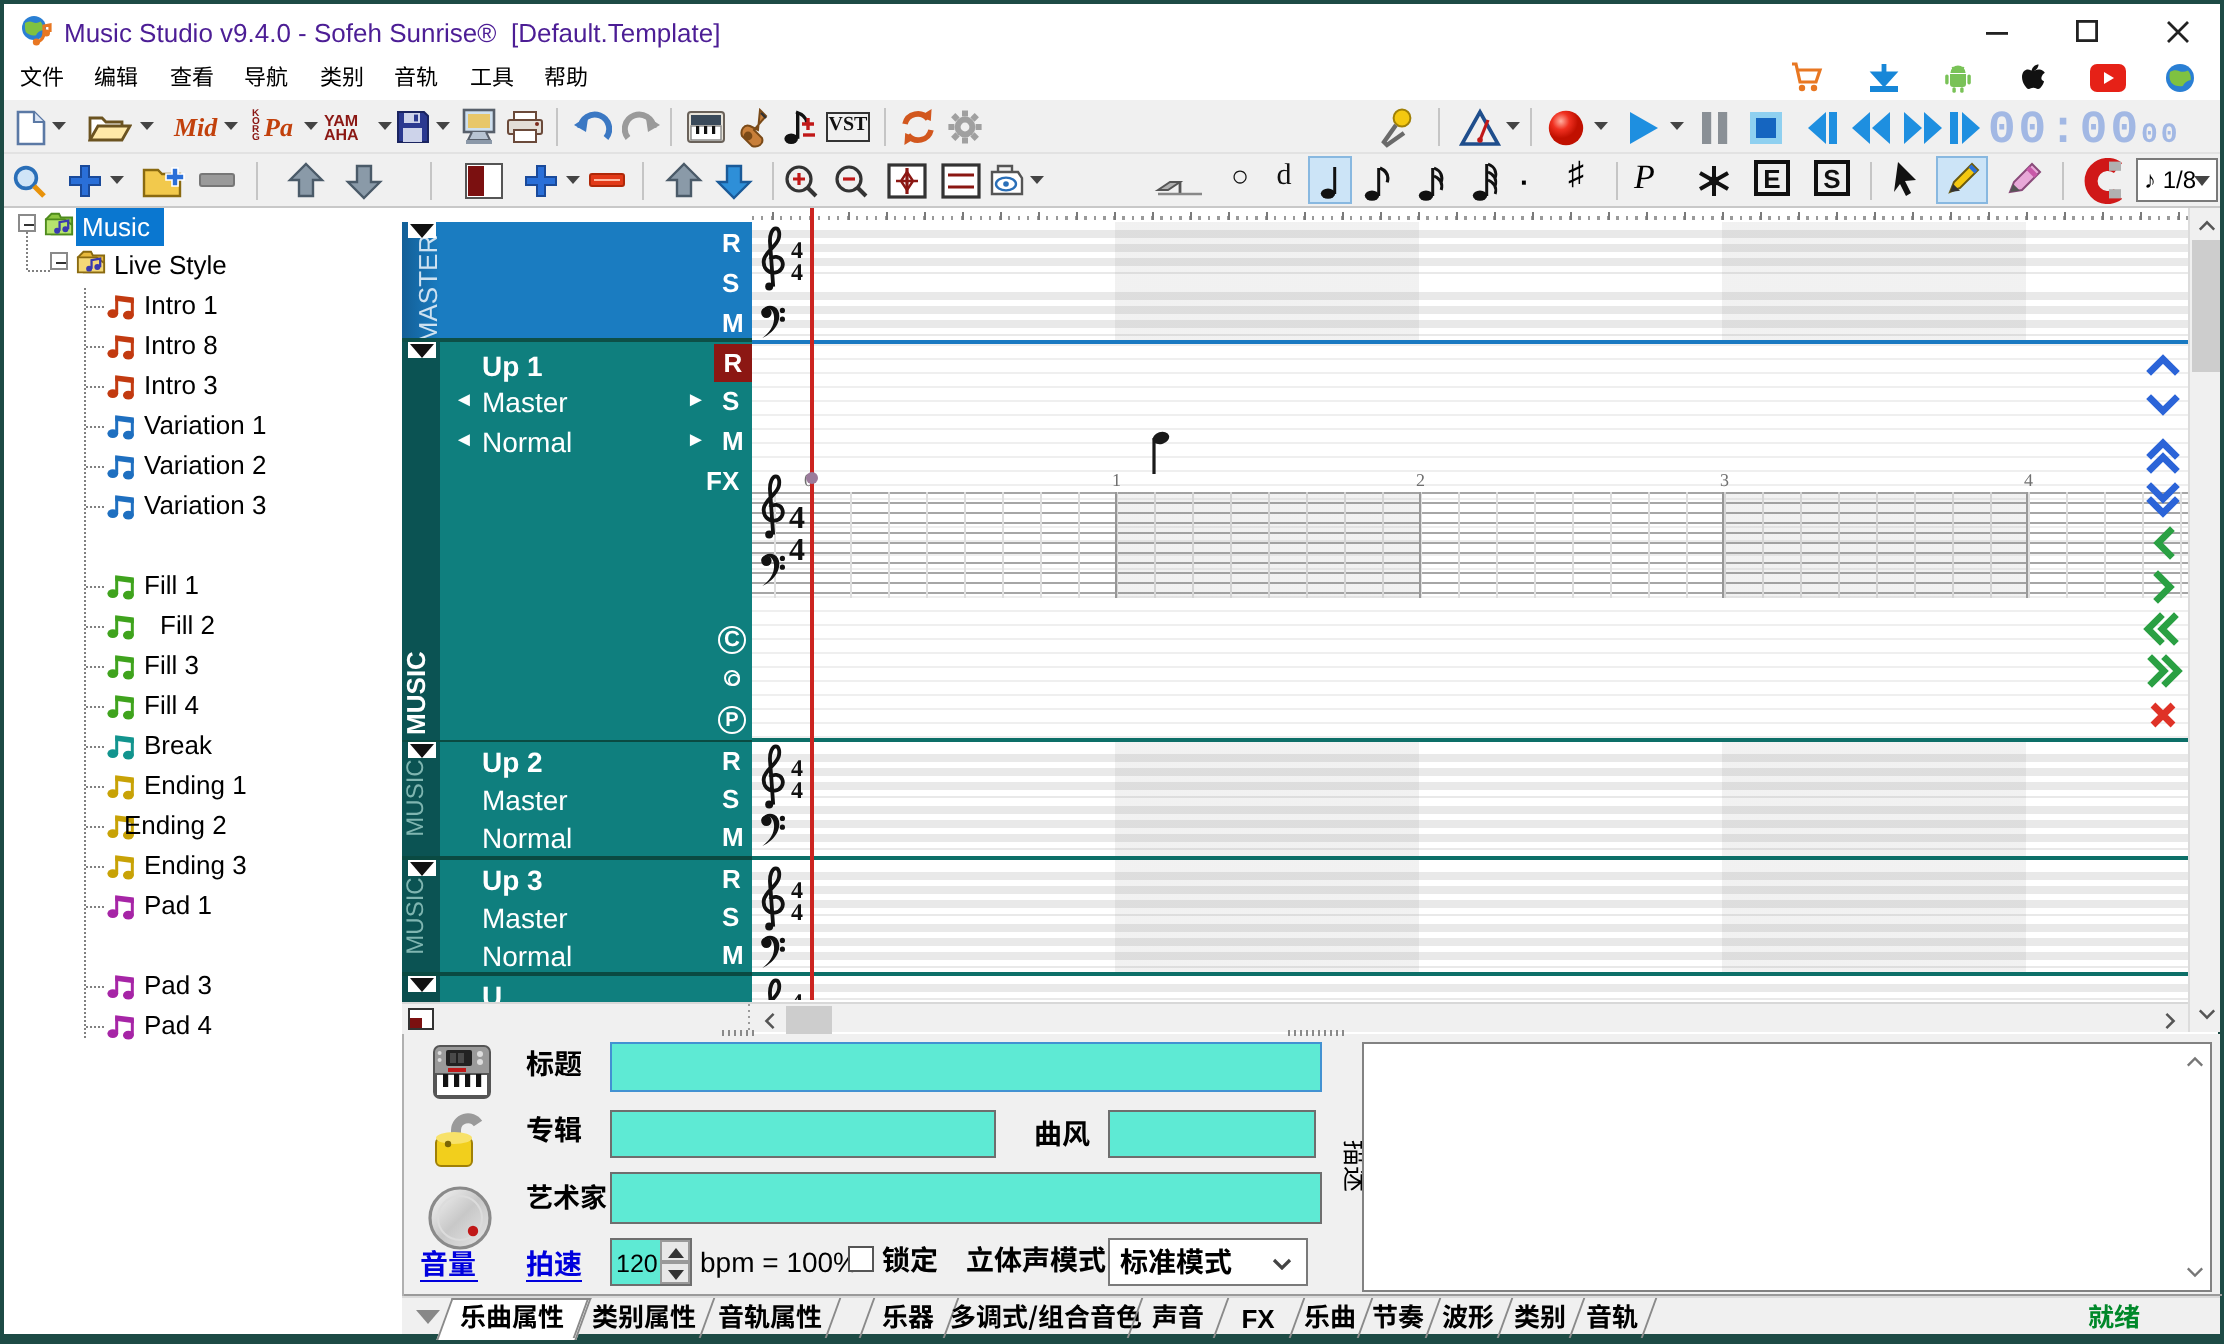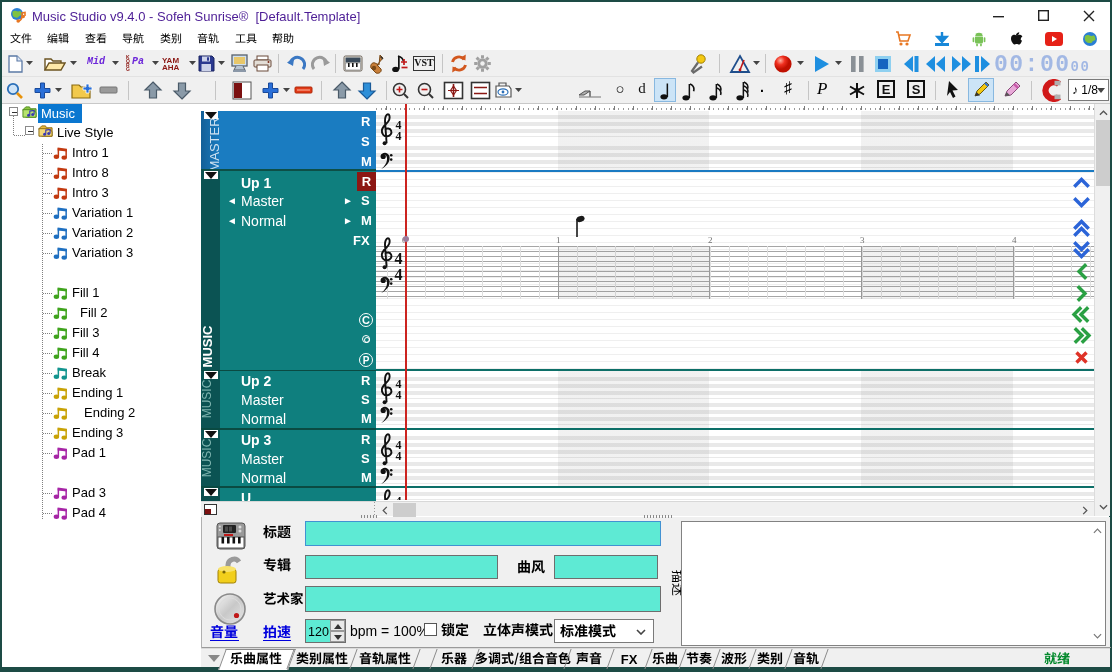--- a/index.html
+++ b/index.html
@@ -11,21 +11,21 @@
 #titlebar { position:absolute; left:2px; top:2px; width:1108px; height:26px; background:#fff; }
 #titletext { position:absolute; left:30px; top:7px; font-size:13px; color:#4c1d95; }
 
 #menubar { position:absolute; left:2px; top:28px; width:1108px; height:22px; background:#fff; font-size:13px; }
 #menubar span.m { position:absolute; top:5px; color:#000; }
 
 #tb1 { position:absolute; left:2px; top:50px; width:1108px; height:27px; background:#f0f0f0; border-bottom:1px solid #e2e2e2; }
 #tb2 { position:absolute; left:2px; top:77px; width:1108px; height:27px; background:#f0f0f0; border-bottom:1px solid #c8c8c8; }
 .sep1 { position:absolute; top:4px; width:1px; height:19px; background:#c5c5c5; }
 .dd { position:absolute; top:11px; width:7px; height:5px; fill:#444; }
-.mid { font-family:Liberation Mono, monospace; font-style:italic; font-weight:bold; color:#6d28d9; font-size:10px; }
+.mid { font-family:Liberation Serif, serif; font-style:italic; font-weight:bold; color:#c2410c; font-size:13px; }
 .clock { font-family:"Liberation Mono",monospace; font-weight:bold; font-size:23px; color:#a2b8e4; letter-spacing:1.5px; }
 .ndur { position:absolute; top:3px; width:20px; height:20px; font-size:15px; text-align:center; color:#111; }
 .ndursel { position:absolute; top:1px; width:22px; height:24px; font-size:15px; text-align:center; background:#cce4f7; border:1px solid #88b8e0; color:#111; }
 .boxl { position:absolute; top:3px; width:18px; height:18px; border:2px solid #111; font-weight:bold; font-size:13px; text-align:center; line-height:15px; color:#111; }
 
 #tree { position:absolute; left:2px; top:104px; width:199px; height:563px; background:#fff; overflow:hidden; }
 .ti { position:absolute; height:20px; font-size:13px; color:#000; width:199px; }
 .ti .lab { position:absolute; top:2px; white-space:nowrap; }
 
 #hdr { position:absolute; left:201px; top:104px; width:175px; height:563px; background:#fff; }
@@ -691,21 +691,21 @@
     <div class="doth" style="left:41px;top:10px;width:9px;"></div>
     <svg class="abs nn" style="left:51px;top:2px;" width="15" height="15" viewBox="0 0 15 15">
         <g fill="#c8a206">
           <ellipse cx="3.4" cy="11.8" rx="2.7" ry="2.2"></ellipse>
           <ellipse cx="11.2" cy="12.6" rx="2.7" ry="2.2"></ellipse>
           <rect x="4.6" y="3.2" width="1.5" height="8.6"></rect>
           <rect x="12.4" y="4.2" width="1.5" height="8.4"></rect>
           <path d="M4.6 2.6l9.3 1.2v2.8L4.6 5.4z"></path>
         </g>
       </svg>
-    <span class="lab" style="left:82px;text-align:center;">Ending 2</span>
+    <span class="lab" style="left:60px;text-align:center;">Ending 2</span>
   </div>
   <div class="ti" style="left:0;top:319px;">
     <div class="doth" style="left:41px;top:10px;width:9px;"></div>
     <svg class="abs nn" style="left:51px;top:2px;" width="15" height="15" viewBox="0 0 15 15">
         <g fill="#c8a206">
           <ellipse cx="3.4" cy="11.8" rx="2.7" ry="2.2"></ellipse>
           <ellipse cx="11.2" cy="12.6" rx="2.7" ry="2.2"></ellipse>
           <rect x="4.6" y="3.2" width="1.5" height="8.6"></rect>
           <rect x="12.4" y="4.2" width="1.5" height="8.4"></rect>
           <path d="M4.6 2.6l9.3 1.2v2.8L4.6 5.4z"></path>

